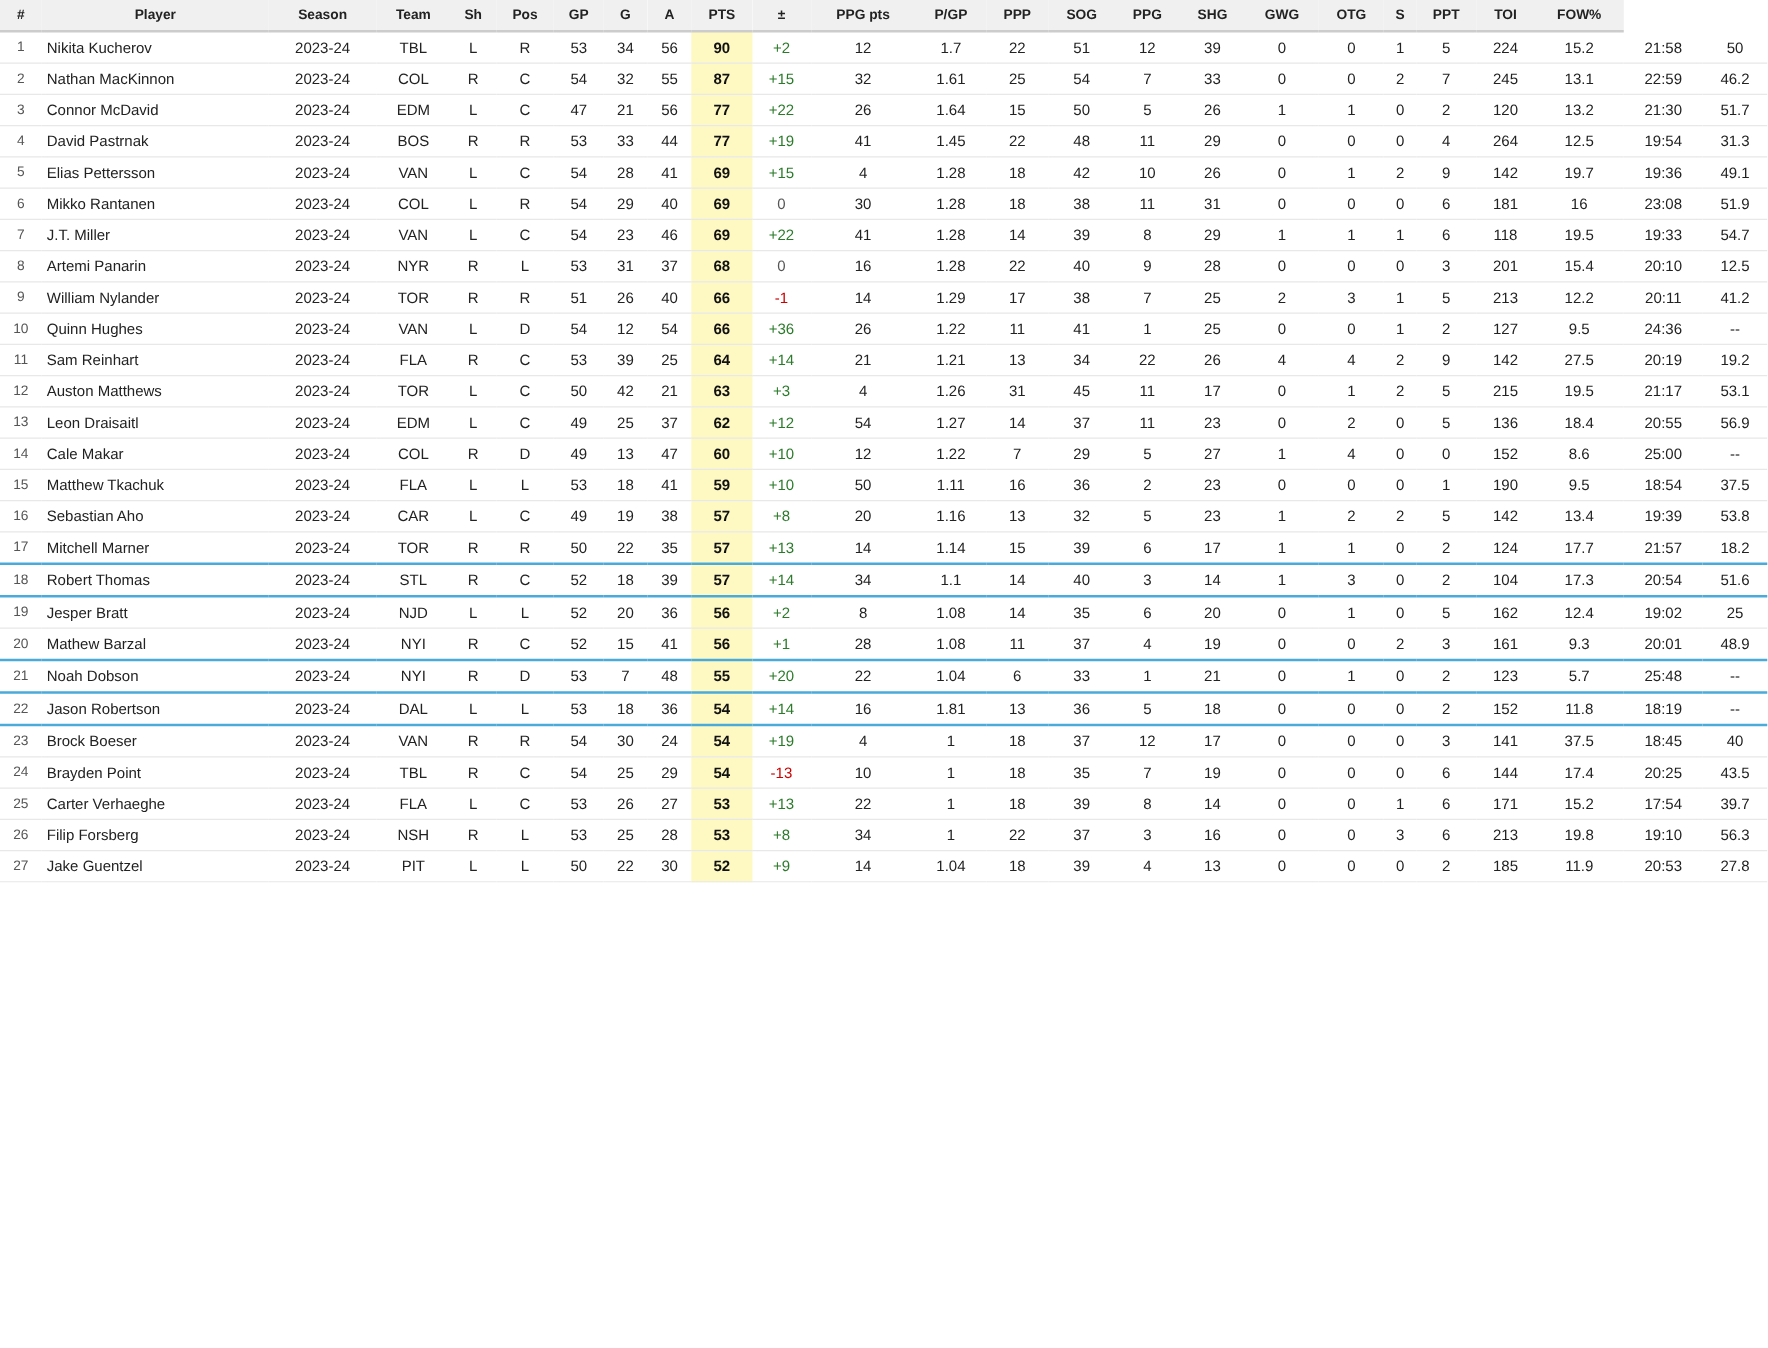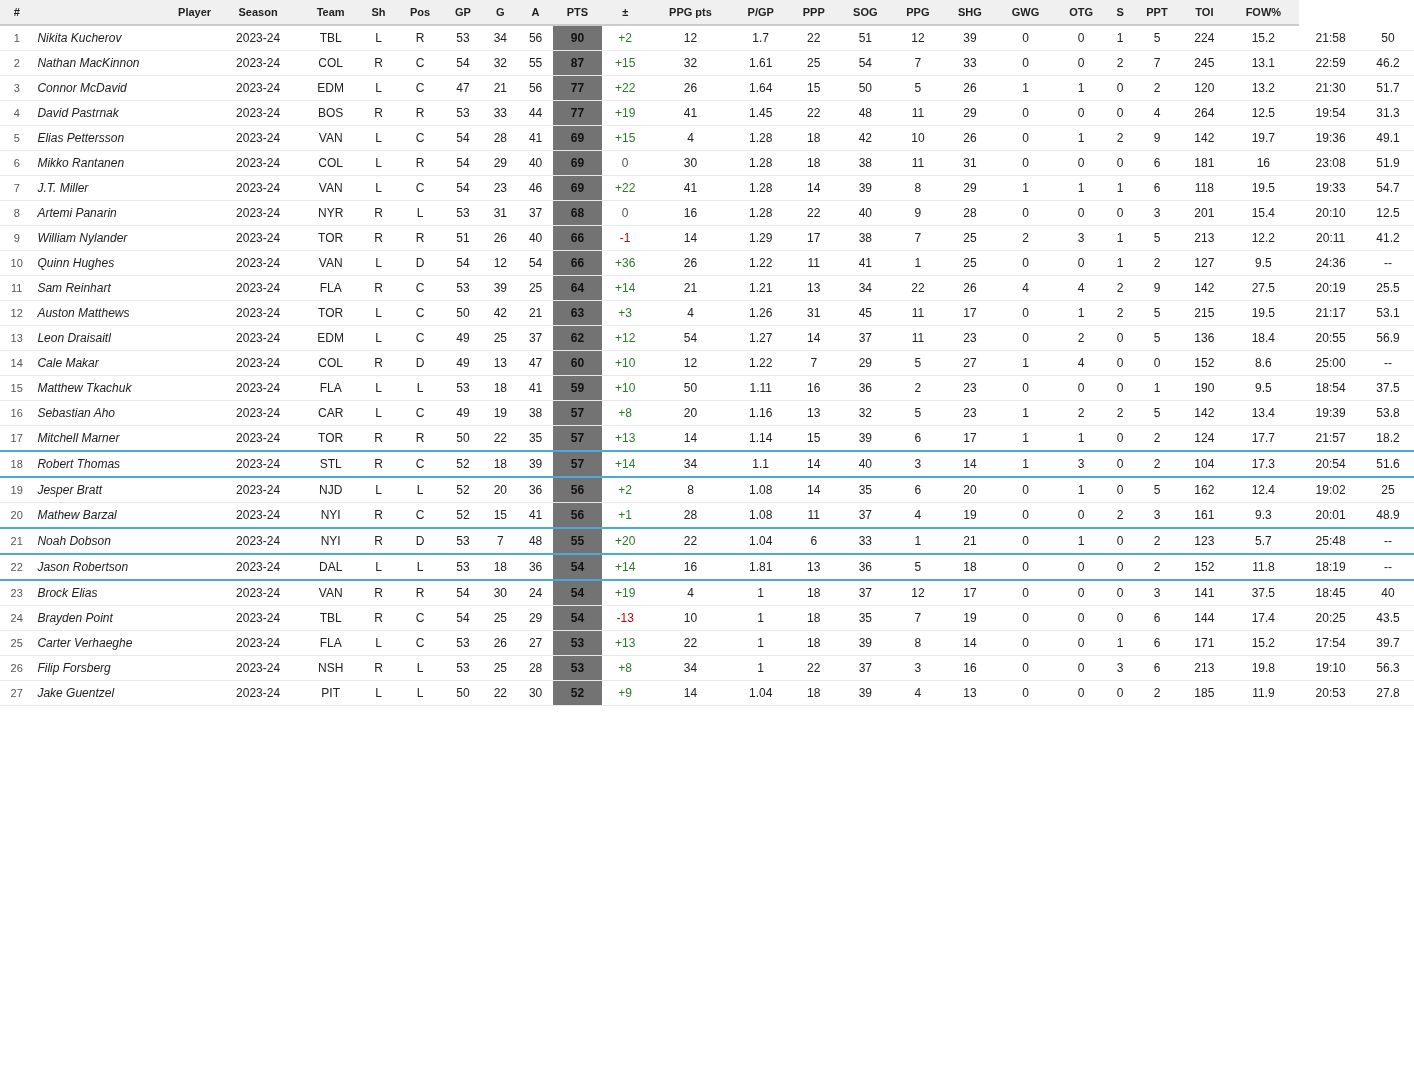--- a/index.html
+++ b/index.html
@@ -17,33 +17,33 @@
       background: #f0f0f0;
       border-bottom: 2px solid #ccc;
       padding: 6px 4px;
       text-align: center;
       font-weight: bold;
       font-size: 11px;
       white-space: nowrap;
       position: sticky;
       top: 0;
     }
-    thead th:nth-child(2) { text-align: right; }
+    thead th:nth-child(2) { text-align: center; }
     tbody tr {
       border-bottom: 1px solid #e8e8e8;
     }
     tbody td {
       padding: 5px 4px;
       text-align: center;
       white-space: nowrap;
       font-size: 12px;
     }
-    tbody td:nth-child(2) { text-align: left; font-weight: 500; font-style: italic; }
+    tbody td:nth-child(2) { text-align: left; font-weight: 500; }
     .pts-cell {
-      background: #737373;
+      background: #fef9c3;
       font-weight: bold;
       color: #111;
     }
     .plus { color: #2a7a2a; }
     .minus { color: #cc0000; }
     .zero { color: #555; }
     .rank { color: #555; font-size: 11px; }
     .highlighted-row td { border-top: 2px solid #4aabdb; border-bottom: 2px solid #4aabdb; }
   </style>
 </head>
@@ -367,21 +367,21 @@
           <td>34</td>
           <td>22</td>
           <td>26</td>
           <td>4</td>
           <td>4</td>
           <td>2</td>
           <td>9</td>
           <td>142</td>
           <td>27.5</td>
           <td>20:19</td>
-          <td>25.5</td>
+          <td>19.2</td>
         </tr>
         <tr>
           <td class="rank">12</td>
           <td>Auston Matthews</td>
           <td>2023-24</td>
           <td>TOR</td>
           <td>L</td>
           <td>C</td>
           <td>50</td>
           <td>42</td>
@@ -668,21 +668,21 @@
           <td>0</td>
           <td>0</td>
           <td>2</td>
           <td>152</td>
           <td>11.8</td>
           <td>18:19</td>
           <td>--</td>
         </tr>
         <tr>
           <td class="rank">23</td>
-          <td>Brock Elias</td>
+          <td>Brock Boeser</td>
           <td>2023-24</td>
           <td>VAN</td>
           <td>R</td>
           <td>R</td>
           <td>54</td>
           <td>30</td>
           <td>24</td>
           <td class="pts-cell">54</td>
           <td class="plus">+19</td>
           <td>4</td>

